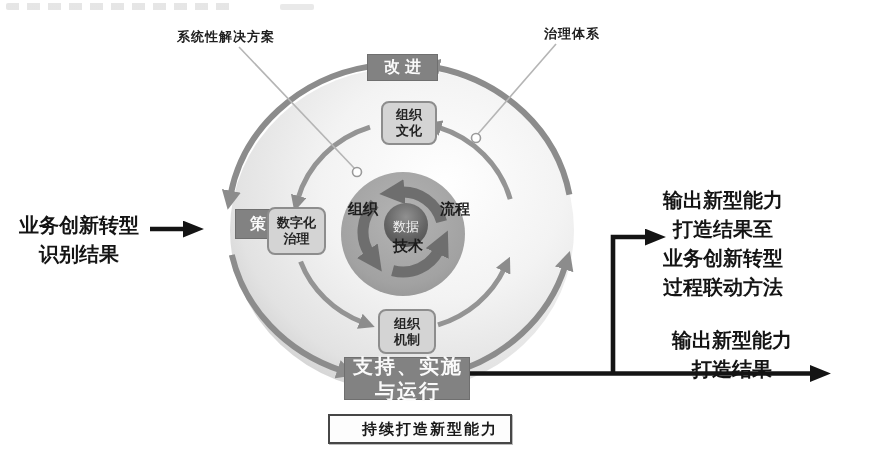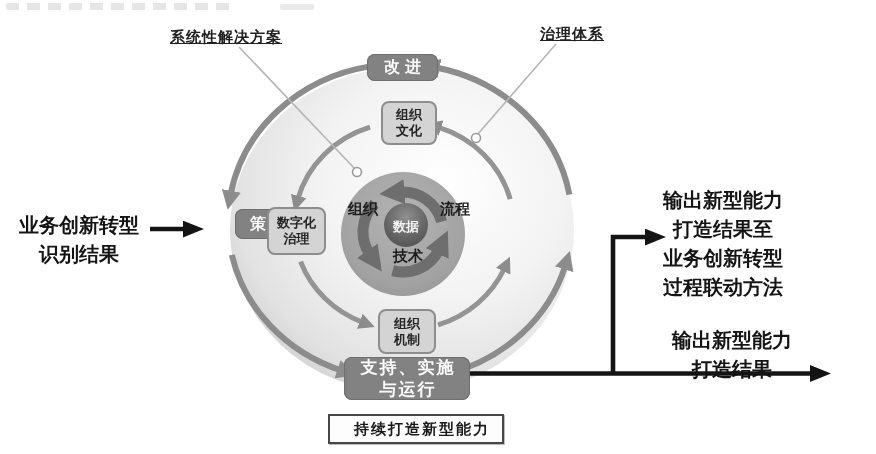--- a/index.html
+++ b/index.html
@@ -7,50 +7,50 @@
     position:relative; width:876px; height:454px; overflow:hidden;
     background:#ffffff;
     font-family:"Liberation Sans","DejaVu Sans",sans-serif;
     color:#1b1b1b;
   }
   .abs { position:absolute; }
   svg.layer { position:absolute; left:0; top:0; z-index:1; }
   .txtlayer { z-index:2; }
 
   .toplabel {
-    font-size:15px; font-weight:700; letter-spacing:1px;
-    color:#202020; text-align:center;text-decoration:underline;
+    font-size:13px; font-weight:700; letter-spacing:1px;
+    color:#202020; text-align:center;
   }
   .darkbox {
     background:#828282; color:#fafafa; font-weight:700;
     display:flex; align-items:center; justify-content:center;
-    text-align:center; box-shadow:0 0 0 1px #6f6f6f inset;border-radius:8px;
+    text-align:center; box-shadow:0 0 0 1px #6f6f6f inset;
   }
   .darkbox.two { font-size:16px; letter-spacing:5px; padding-left:5px; }
-  .darkbox.multi { font-size:17px; line-height:1.25; white-space:pre-line; letter-spacing:2px; padding-left:2px; }
+  .darkbox.multi { font-size:20px; line-height:1.25; white-space:pre-line; letter-spacing:2px; padding-left:2px; }
   .roundbox {
     background:#d4d4d4; border:2px solid #8d8d8d; border-radius:8px;
     color:#242424; font-weight:700; font-size:13px; line-height:1.2;
     display:flex; align-items:center; justify-content:center;
     text-align:center; white-space:pre-line;
   }
   .corelabel {
     font-size:15px; font-weight:700; color:#1c1c1c; text-align:center;
   }
   .datalabel {
-    font-size:13px; font-weight:700; color:#f5f5f5; text-align:center;
+    font-size:13px; font-weight:400; color:#f5f5f5; text-align:center;
   }
   .flowtext {
     font-size:20px; font-weight:700; color:#141414;
     line-height:1.45; text-align:center; white-space:pre-line;
   }
   .captionbox {
     border:2px solid #474747; background:#fdfdfd;
     display:flex; align-items:center; justify-content:center;
-    font-size:15px; font-weight:700; letter-spacing:2px; padding-left:12px;
+    font-size:15px; font-weight:700; letter-spacing:2px; padding-left:20px;
     color:#1a1a1a; box-shadow:1px 1px 0 #bdbdbd;
   }
   .artifact {
     background:repeating-linear-gradient(90deg,#c7c7c7 0 13px,transparent 13px 21px);
     opacity:.45; border-radius:2px;
   }
   .artifact2 { background:#cfcfcf; opacity:.45; border-radius:2px; }
 </style>
 </head>
 <body>
@@ -139,21 +139,21 @@
 
   <div class="abs txtlayer roundbox" style="left:381px;top:101px;width:52px;height:40px;">组织
 文化</div>
   <div class="abs txtlayer roundbox" style="left:267px;top:207px;width:55px;height:44px;">数字化
 治理</div>
   <div class="abs txtlayer roundbox" style="left:378px;top:309px;width:54px;height:41px;">组织
 机制</div>
 
   <div class="abs txtlayer corelabel" style="left:340px;top:200px;width:46px;">组织</div>
   <div class="abs txtlayer corelabel" style="left:424px;top:200px;width:46px;text-align:right;">流程</div>
-  <div class="abs txtlayer corelabel" style="left:385px;top:247px;width:46px;">技术</div>
+  <div class="abs txtlayer corelabel" style="left:385px;top:237px;width:46px;">技术</div>
   <div class="abs txtlayer datalabel" style="left:384px;top:218px;width:44px;">数据</div>
 
   <div class="abs txtlayer flowtext" style="left:8px;top:211px;width:142px;">业务创新转型
 识别结果</div>
   <div class="abs txtlayer flowtext" style="left:648px;top:186px;width:150px;">输出新型能力
 打造结果至
 业务创新转型
 过程联动方法</div>
   <div class="abs txtlayer flowtext" style="left:656px;top:326px;width:152px;">输出新型能力
 打造结果</div>

